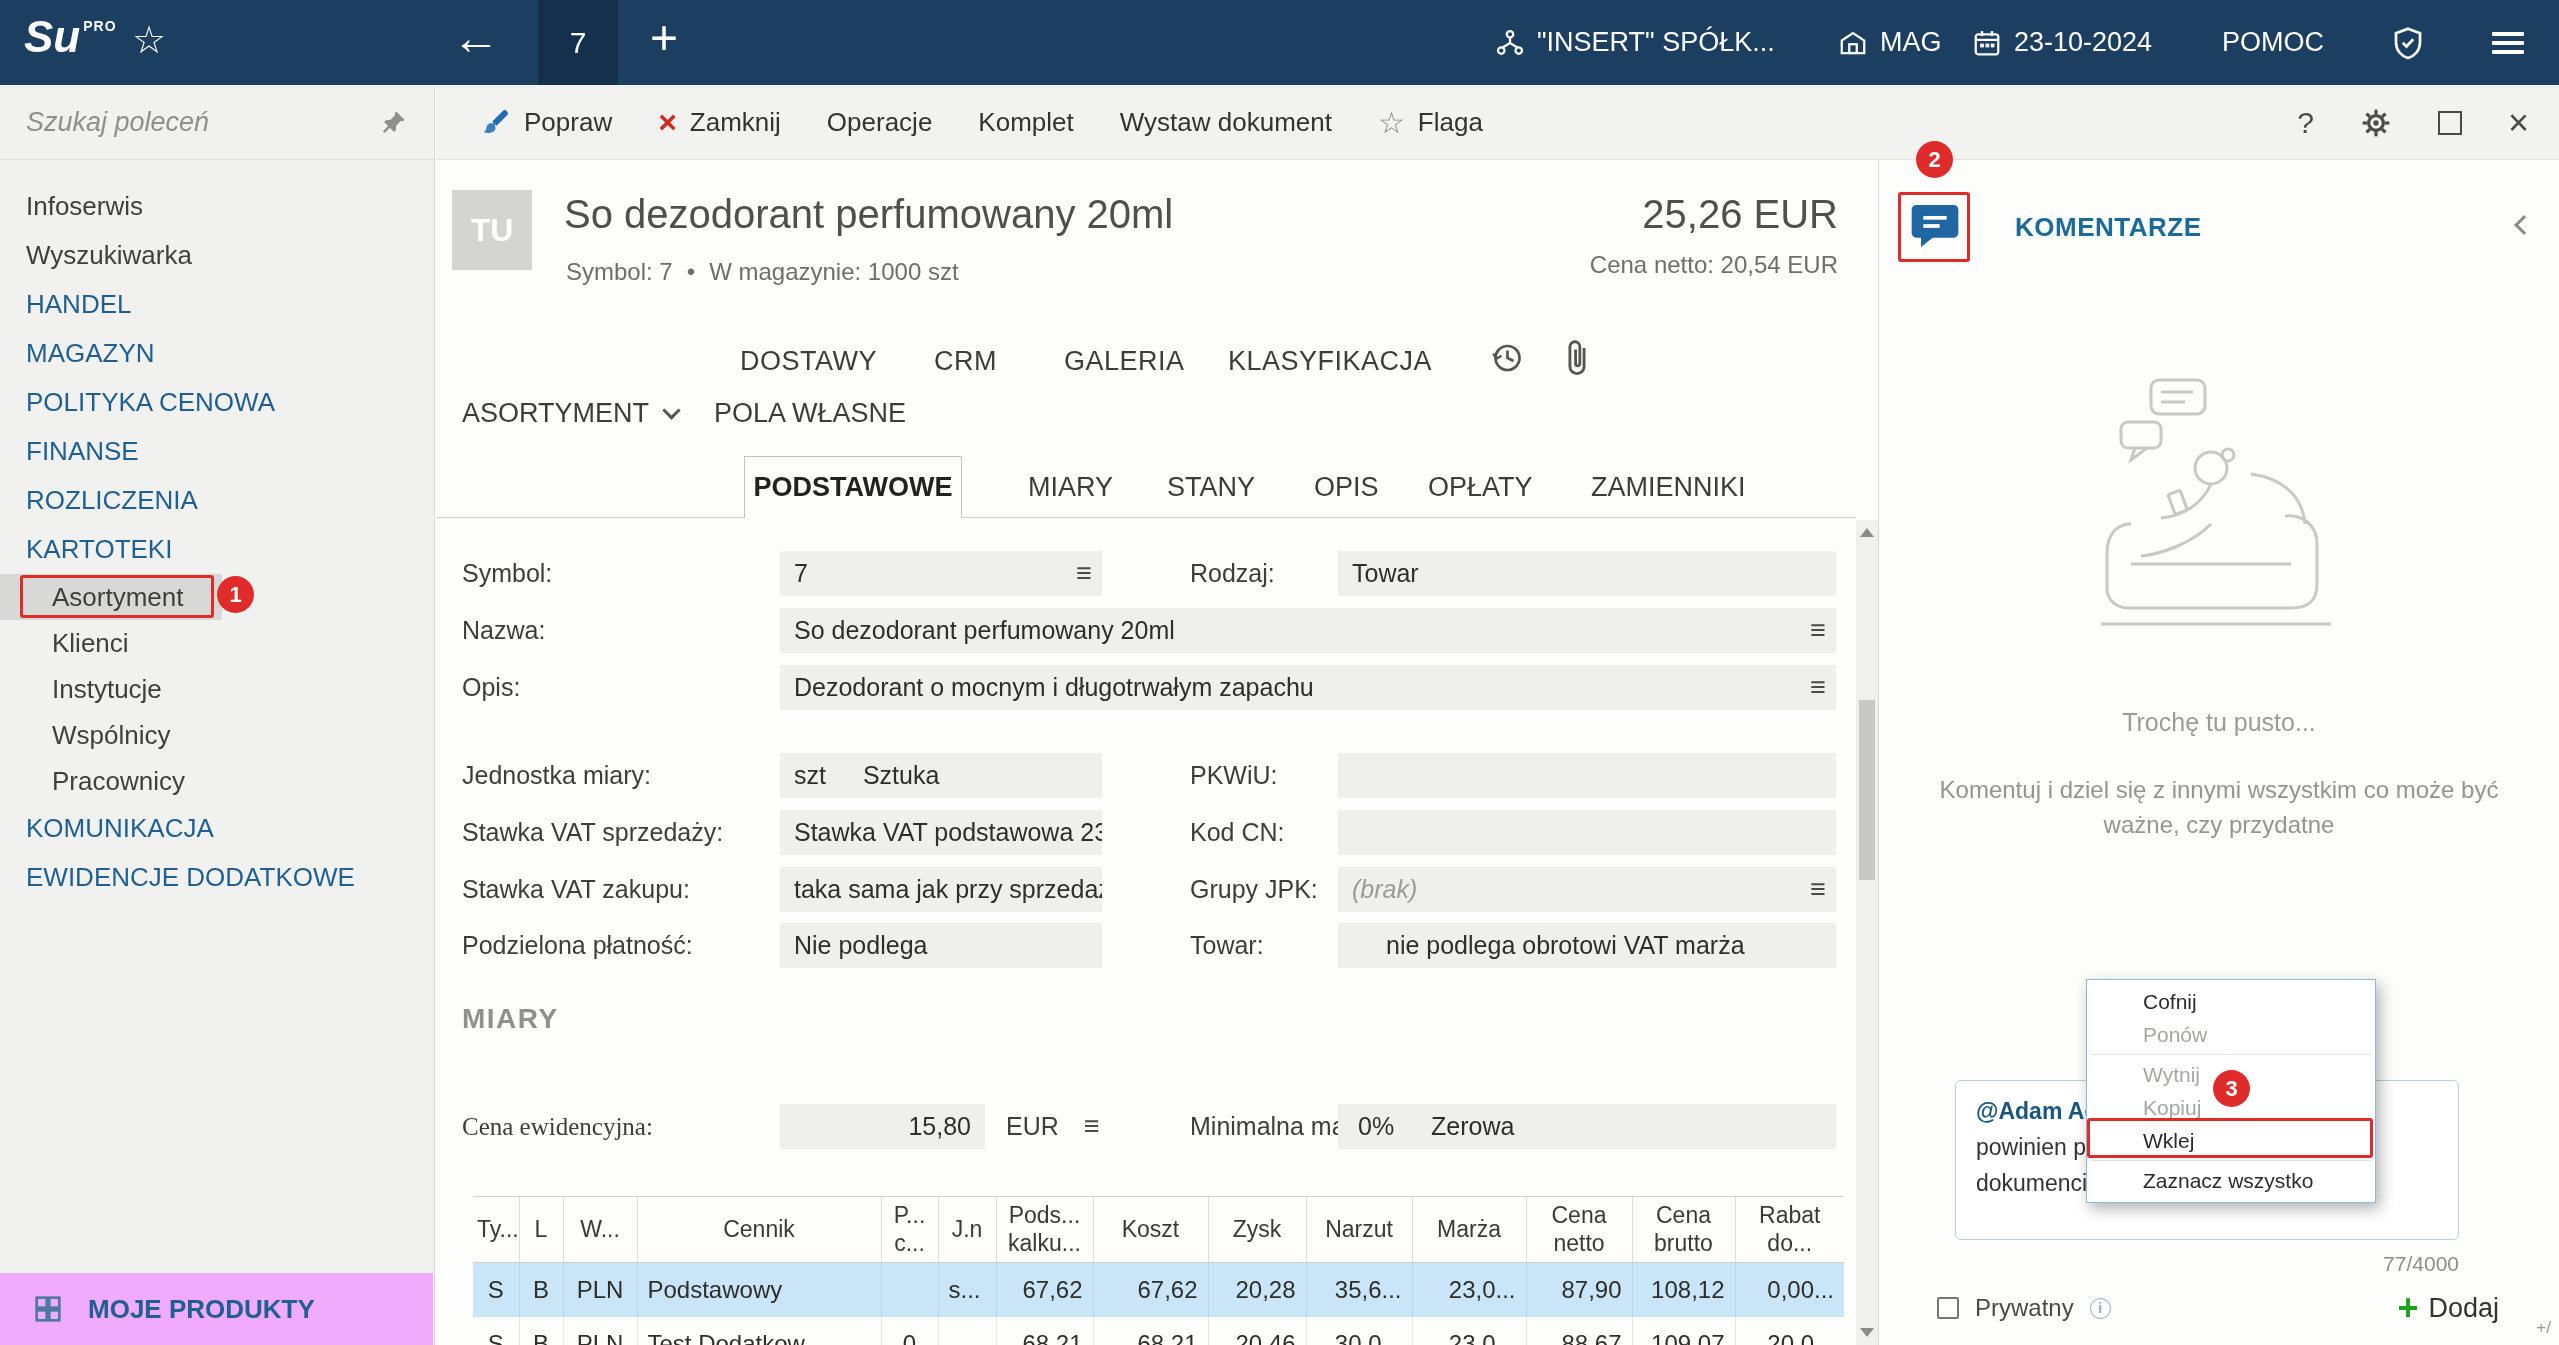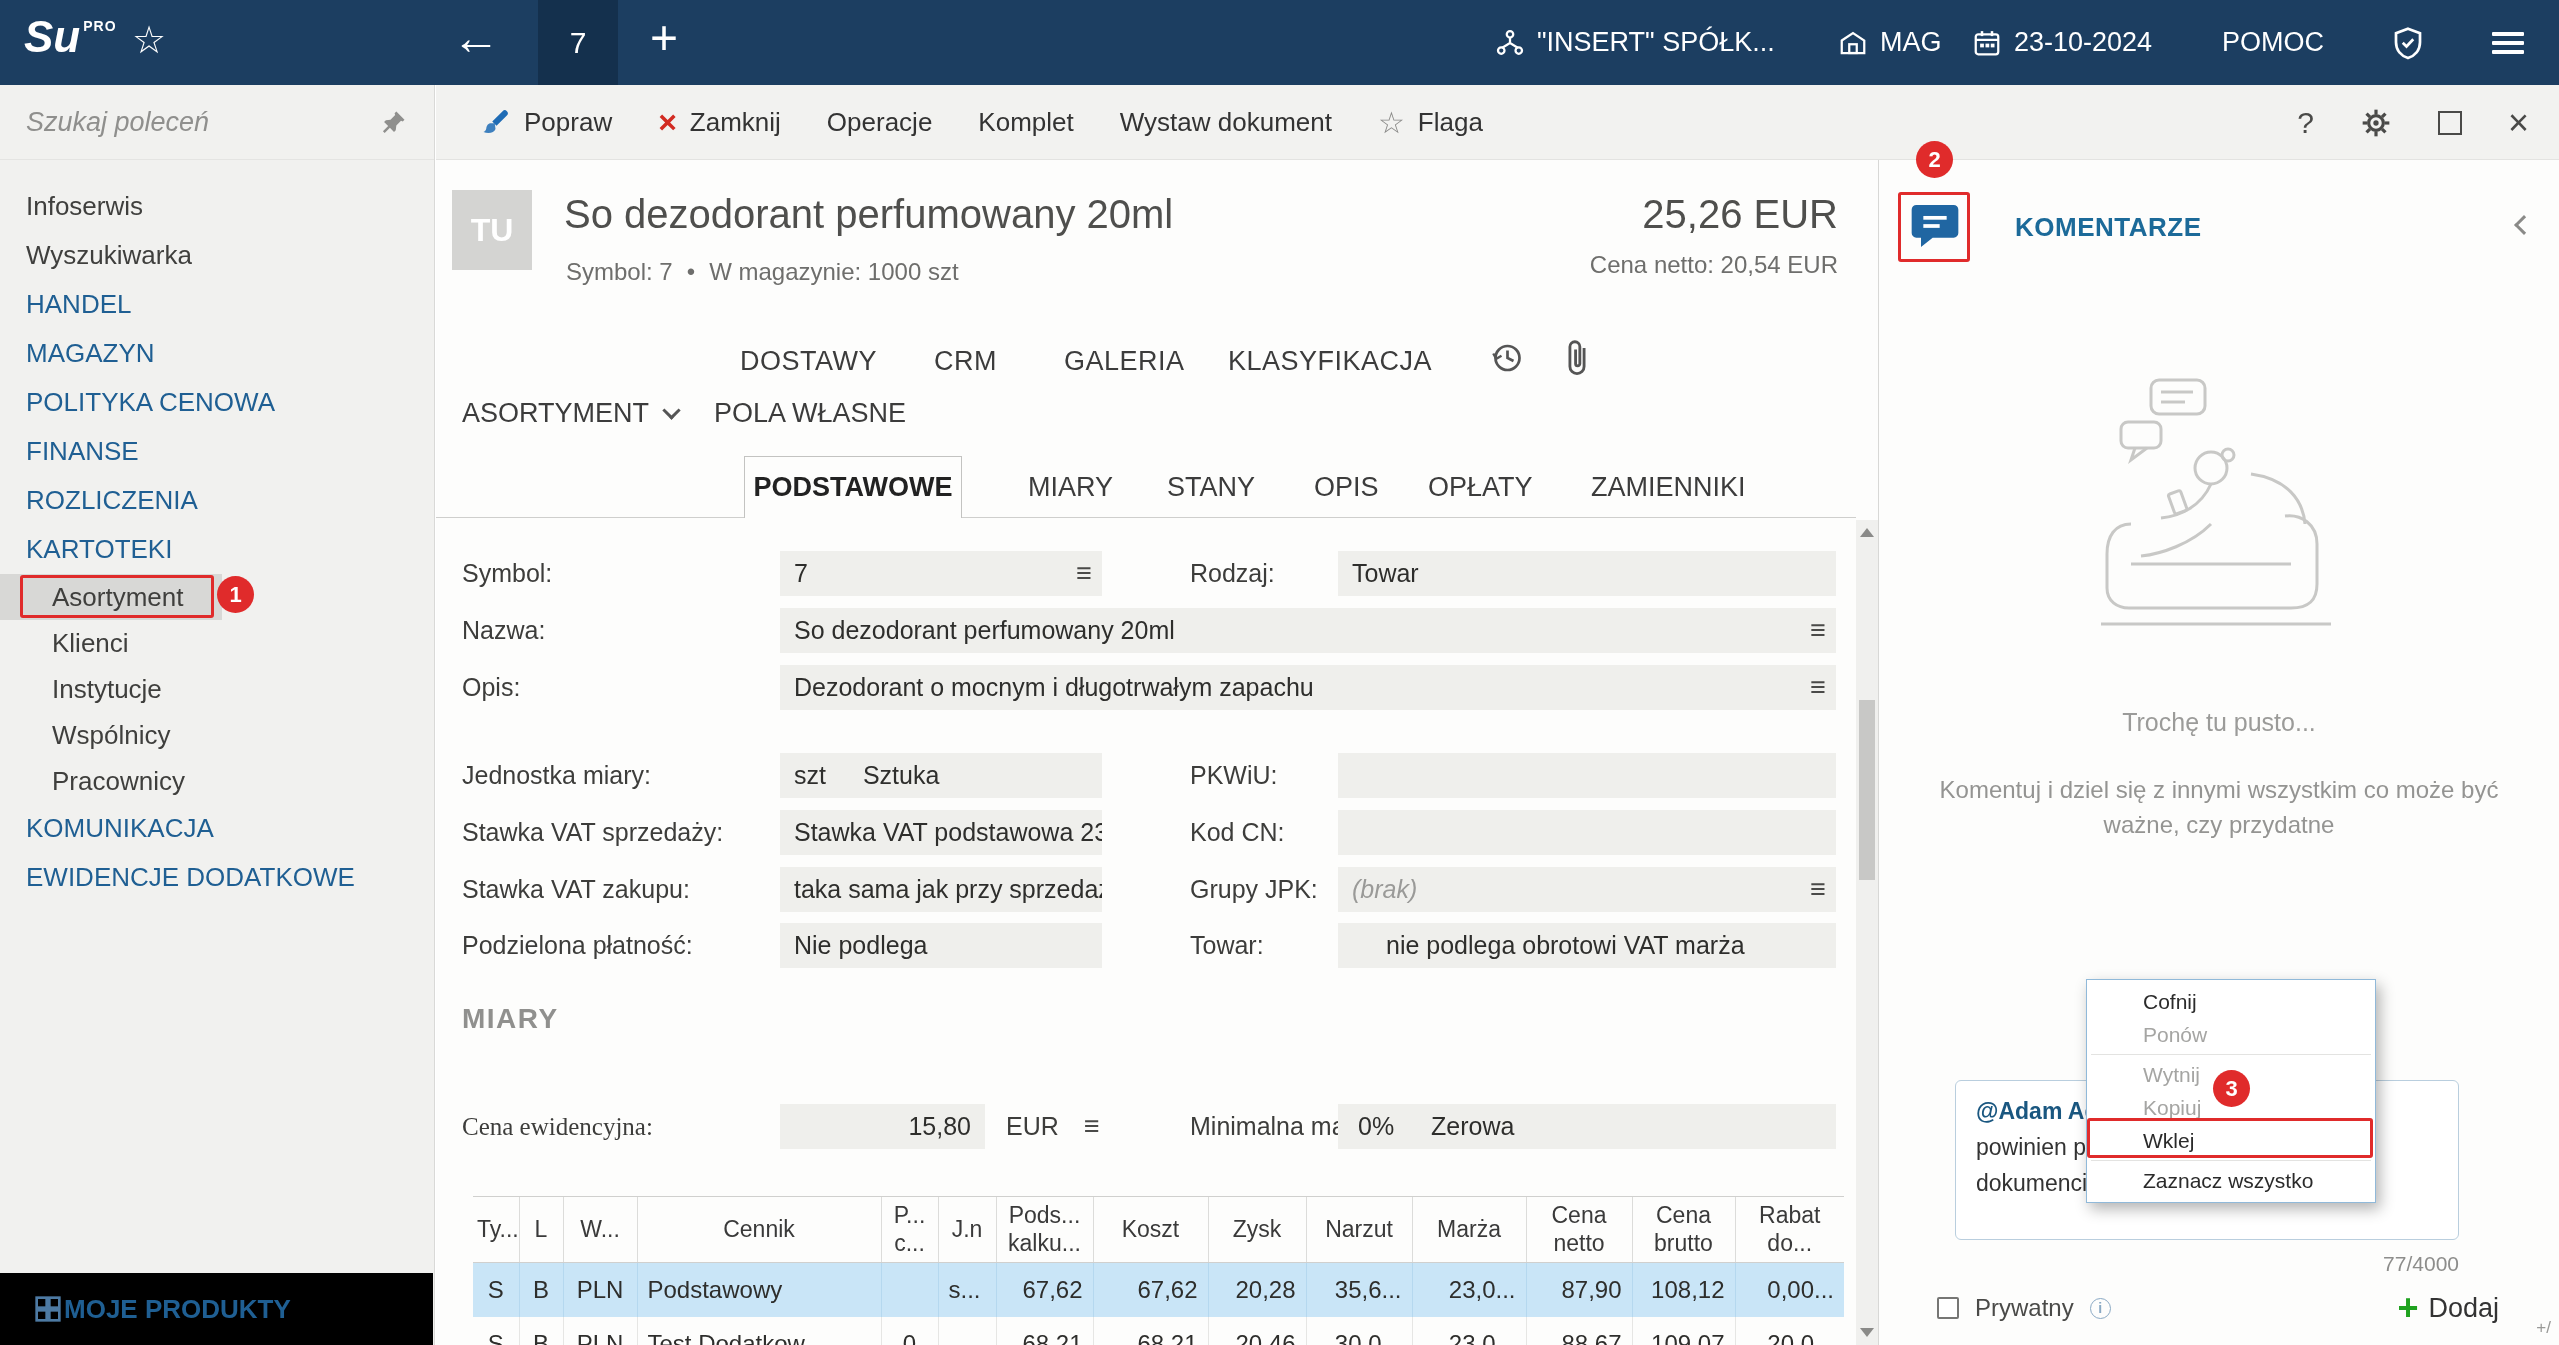--- a/index.html
+++ b/index.html
@@ -21,21 +21,21 @@
 
   
   #sidebar { position:absolute; left:0; top:85px; width:435px; height:1260px; background:#f1f1ef; border-right:1px solid #d9d9d7; z-index:4; }
   .search-row { height:75px; display:flex; align-items:center; padding:0 26px; font-size:27px; font-style:italic; color:#8f8f8d; border-bottom:1px solid #e4e4e2; }
   .search-row .txt { flex:1; }
   .nav { margin-top:22px; }
   .nav-item { height:49px; display:flex; align-items:center; padding-left:26px; font-size:26px; color:#3f3f3d; cursor:pointer; white-space:nowrap; }
   .nav-item.cat { color:#1f5f93; }
   .nav-item.sub { padding-left:52px; height:46px; }
   .nav-item.selected { background:#d8d8d6; width:222px; }
-  .sb-footer { position:absolute; bottom:0; left:0; right:1px; height:72px; display:flex; align-items:center; gap:0; padding-left:32px; color:#1f5f93; font-weight:bold; font-size:26px; background:#000000; }
+  .sb-footer { position:absolute; bottom:0; left:0; right:1px; height:72px; display:flex; align-items:center; gap:24px; padding-left:32px; color:#1f5f93; font-weight:bold; font-size:26px; background:#f0abfc; }
 
   
   #toolbar { position:absolute; left:436px; top:85px; width:2123px; height:75px; background:#f2f2f0; display:flex; align-items:center; padding-left:45px; border-bottom:1px solid #e3e3e1; z-index:4; }
   .tb-btn { display:flex; align-items:center; gap:13px; font-size:26px; color:#333; margin-right:46px; cursor:pointer; white-space:nowrap; }
   .red-x { color:#d22b22; font-size:32px; font-weight:bold; line-height:1; }
   .gray-star { color:#8a8a88; font-size:30px; }
   .win-controls { position:absolute; right:30px; top:0; height:75px; display:flex; align-items:center; gap:46px; }
   .win-q { font-size:30px; color:#4a4a48; }
   .win-max { width:24px; height:24px; border:2.5px solid #4a4a48; }
   .win-close { font-size:36px; color:#4a4a48; line-height:1; }

